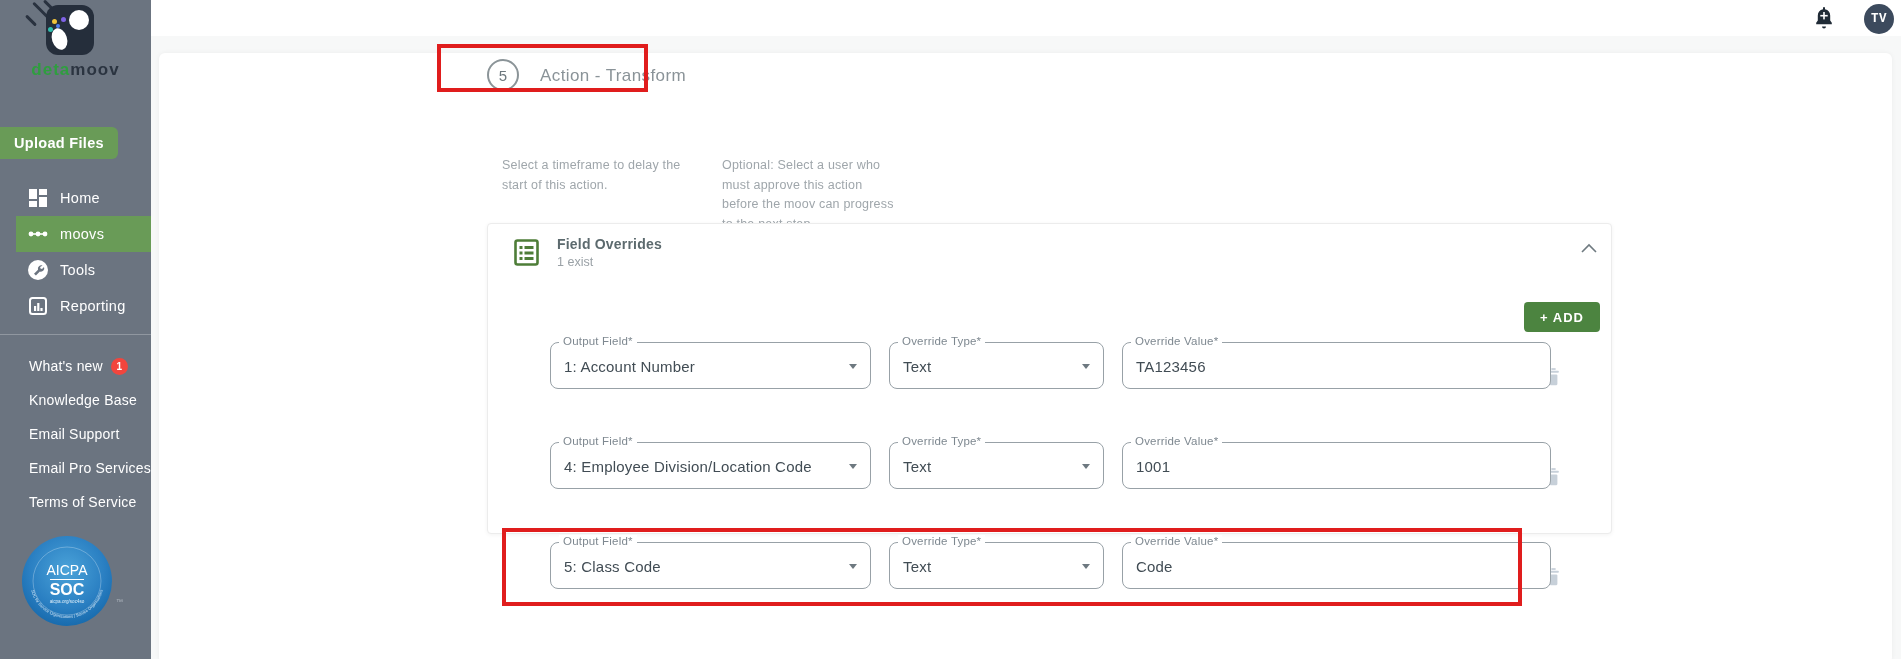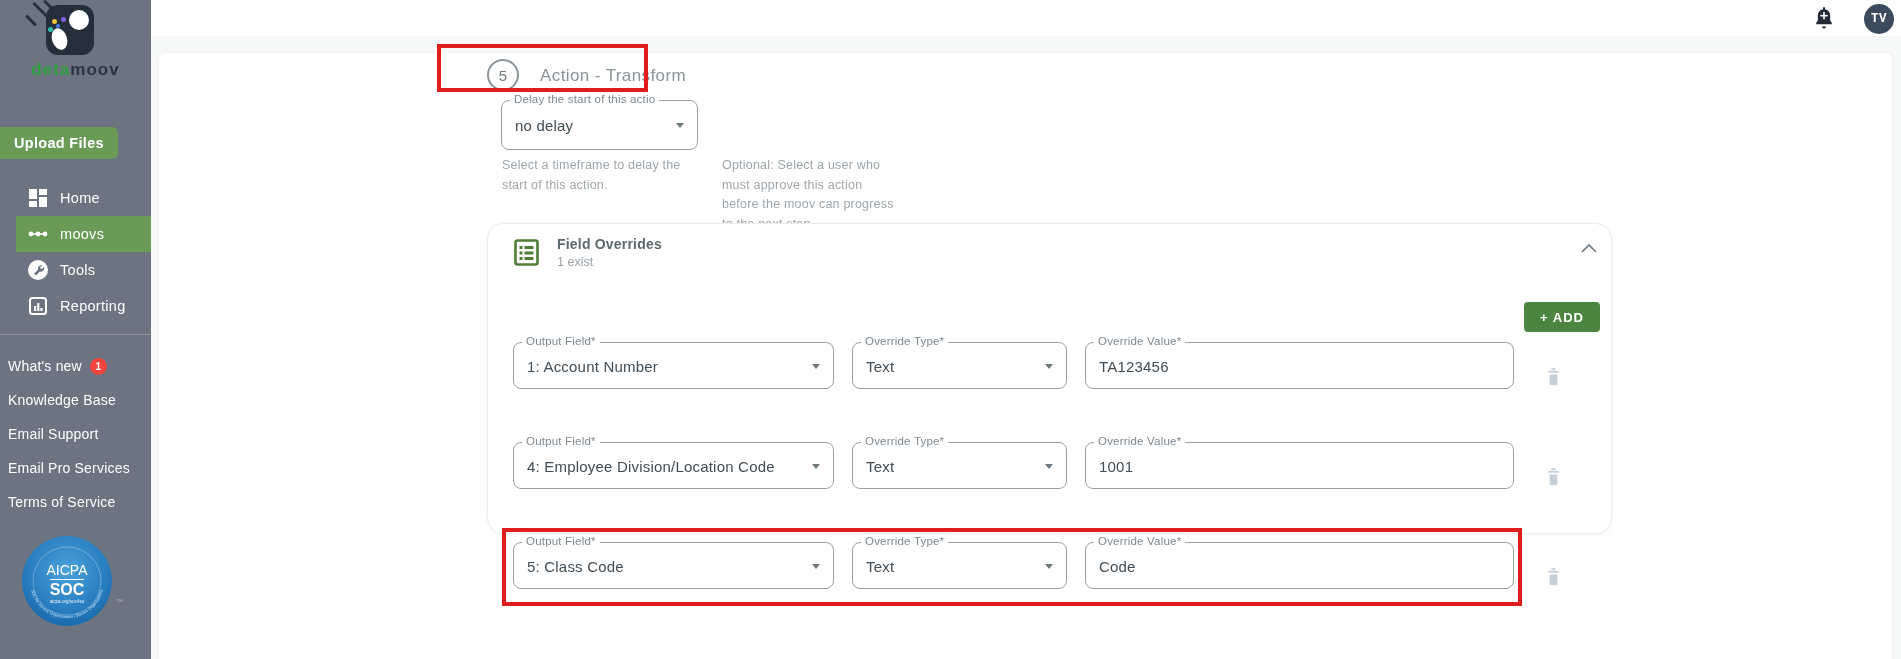--- a/index.html
+++ b/index.html
@@ -25,21 +25,21 @@
   .logo-text { position:absolute; left:0; top:60px; width:151px; text-align:center; font-size:17px; letter-spacing:1px; font-weight:bold; }
   .brand-green { color:#2f9e3f; }
   .brand-dark { color:#2b3440; }
   .upload-btn { position:absolute; left:0; top:115px; width:118px; height:32px; background:#699b57; color:#fff; border:none; border-radius:0 6px 6px 0; font-family:inherit; font-size:14.5px; font-weight:bold; letter-spacing:.3px; cursor:pointer;margin-top:12px; }
   .nav { position:absolute; left:0; top:180px; width:151px;padding-left:16px; }
   .nav-item { height:36px; display:flex; align-items:center; padding-left:12px; gap:12px; font-size:14.5px; letter-spacing:.3px; cursor:pointer; }
   .nav-item.active { background:#699b57; }
   .nav-ic { width:20px; height:20px; display:flex; align-items:center; justify-content:center; flex:0 0 20px; }
   .divider { position:absolute; left:0; top:334px; width:151px; border-top:1px solid rgba(255,255,255,.25); }
   .side-links { position:absolute; left:0; top:349px; width:151px; }
-  .side-link { height:34px; display:flex; align-items:center; padding-left:8px; font-size:14px; letter-spacing:.2px; cursor:pointer; }
+  .side-link { height:34px; display:flex; align-items:center; padding-left:29px; font-size:14px; letter-spacing:.2px; cursor:pointer; }
   .newbadge { margin-left:8px; width:17px; height:17px; border-radius:50%; background:#f2453d; color:#fff; font-size:10px; font-weight:bold; display:flex; align-items:center; justify-content:center; }
   .soc { position:absolute; left:21px; top:535px; width:92px; height:92px; }
   .soc-tm { position:absolute; left:116px; top:598px; font-size:7px; color:#aeb5bd; }
 
   
   .topbar { position:absolute; left:151px; top:0; width:1750px; height:36px; background:#fff; z-index:4;font-family:Liberation Mono, monospace; }
   .bell { position:absolute; left:1661px; top:6px; width:24px; height:26px; background:none; border:none; cursor:pointer; padding:0; }
   .avatar { position:absolute; left:1713px; top:4px; width:30px; height:30px; border-radius:50%; background:#3c4a5d; color:#fff; font-size:12.5px; font-weight:bold; letter-spacing:.5px; display:flex; align-items:center; justify-content:center; cursor:pointer; }
 
   
@@ -57,29 +57,29 @@
   .fvalue { position:absolute; left:13px; top:50%; transform:translateY(-50%); font-size:15px; color:#414c54; letter-spacing:.2px; white-space:nowrap; }
   .fvalue.placeholder { color:#8d959a; }
   .caret { position:absolute; right:13px; top:50%; margin-top:-2px; width:0; height:0; border-left:4.5px solid transparent; border-right:4.5px solid transparent; border-top:5.5px solid #6e7980; }
   .dd1 { left:501px; top:100px; width:197px; height:50px; }
   .dd2 { left:707px; top:99px;  width:210px; height:50px; }
   .helper { position:absolute; font-size:12.5px; line-height:19.5px; color:#9fa6ab; letter-spacing:.2px; z-index:2; }
   .h1 { left:502px; top:156px; width:188px; }
   .h2 { left:722px; top:156px; width:180px; }
 
   
-  .card { position:absolute; left:487px; top:223px; width:1125px; height:311px; background:#fff; border:1px solid #ececec; border-radius:16px; box-shadow:0 1px 4px rgba(0,0,0,.05); z-index:2; }
+  .card { position:absolute; left:487px; top:223px; width:1125px; height:311px; background:#fff; border:1px solid #ececec; border-radius:4px; box-shadow:0 1px 4px rgba(0,0,0,.05); z-index:2; }
   .ov-icon { position:absolute; left:26px; top:15px; }
   .ov-title { position:absolute; left:69px; top:12px; font-size:14px; font-weight:bold; color:#5c6a6e; letter-spacing:.2px; }
   .ov-sub { position:absolute; left:69px; top:31px; font-size:12.5px; color:#9aa1a6; }
   .collapse-btn { position:absolute; left:1090px; top:16px; width:22px; height:18px; background:none; border:none; cursor:pointer; padding:0; }
   .add-btn { position:absolute; left:1036px; top:78px; width:76px; height:30px; background:#4c8440; border:none; border-radius:4px; color:#fff; font-family:inherit; font-size:13px; font-weight:bold; letter-spacing:1px; cursor:pointer; }
   .row { position:absolute; left:0; width:1125px; height:65px; }
   .r1 { top:118px; } .r2 { top:218px; } .r3 { top:318px; }
-  .row .field { height:47px; top:0; }
+  .row .field { height:47px; top:0;margin-left:37px; }
   .f-output { left:25px;  width:321px; }
   .f-type   { left:364px; width:215px;text-align:right; }
   .f-value  { left:597px; width:429px; }
   .trash { position:absolute; left:1055px; top:25px; width:20px; height:22px; background:none; border:none; cursor:pointer; padding:0; }
 </style>
 </head>
 <body>
 
 <div id="app">
 
@@ -202,25 +202,20 @@
     </button>
     <div class="avatar">TV</div>
   </div>
 
   <div class="panel"></div>
 
   <div class="step-circle">5</div>
   <div class="step-title">Action - Transform</div>
   <div class="annotation anno-step"></div>
 
-  <div class="field dd1">
-    <span class="flabel">Delay the start of this actio</span>
-    <span class="fvalue">no delay</span>
-    <span class="caret"></span>
-  </div>
   <div class="helper h1">Select a timeframe to delay the start of this action.</div>
   <div class="helper h2">Optional: Select a user who must approve this action before the moov can progress to the next step.</div>
 
   <div class="card">
     <span class="ov-icon">
       <svg width="25" height="27" viewBox="0 0 25 27">
         <rect x="1.5" y="1.5" width="22" height="24" rx="2" fill="none" stroke="#4e7d38" stroke-width="2.6"></rect>
         <rect x="5.5" y="7" width="3" height="3" fill="#4e7d38"></rect>
           <rect x="10.5" y="7" width="9" height="3" fill="#4e7d38"></rect>
         <rect x="5.5" y="12.5" width="3" height="3" fill="#4e7d38"></rect>

